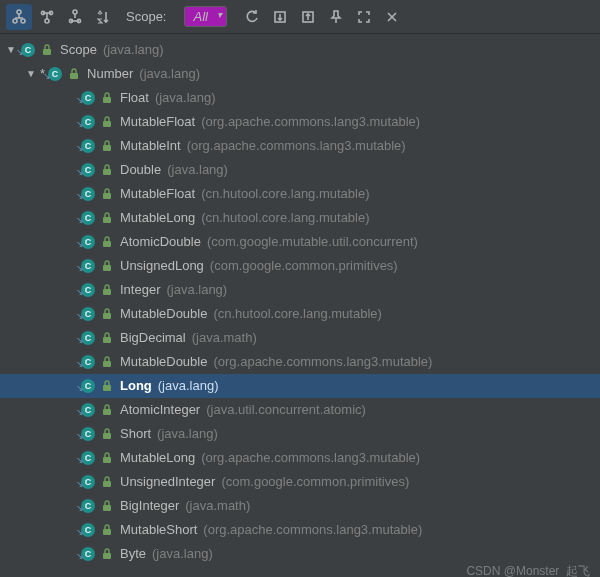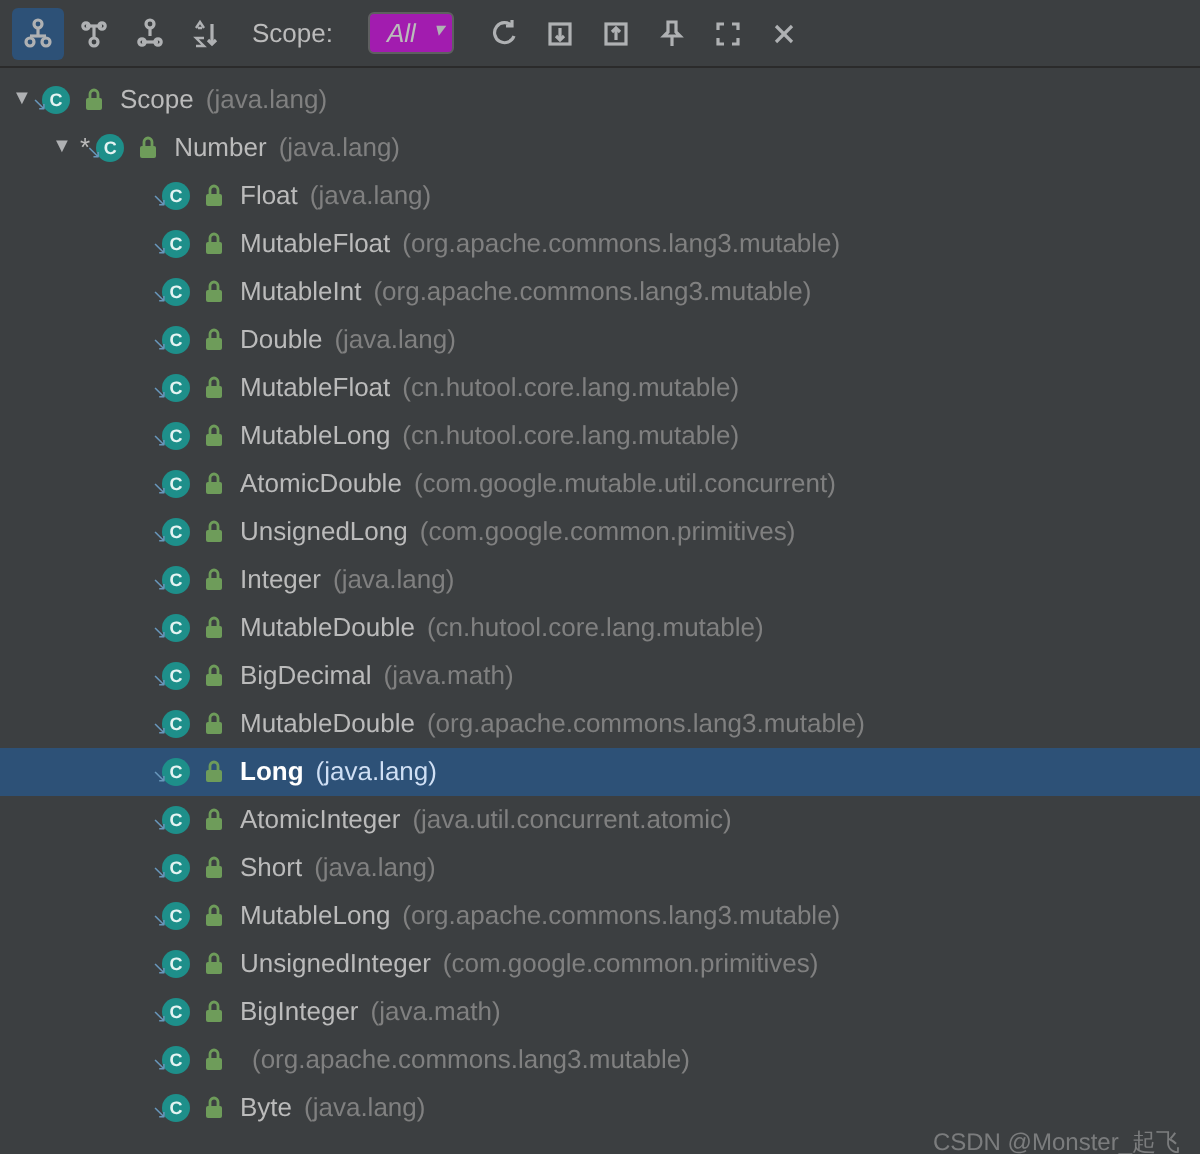--- a/index.html
+++ b/index.html
@@ -538,20 +538,21 @@
         <span class="class-icon">
           <span class="overlay-arrow">↘</span>
           <span class="circle">C</span>
         </span>
         <span class="lock-icon">
           <svg width="10" height="12" viewBox="0 0 10 12">
             <rect x="1" y="5" width="8" height="6" rx="1"></rect>
             <path d="M3 5 V3 a2 2 0 0 1 4 0 V5" fill="none" stroke="#6e9c5a" stroke-width="1.4"></path>
           </svg>
         </span>
+        <span class="name">MutableShort</span>
         <span class="pkg">(org.apache.commons.lang3.mutable)</span>
       </div>
       <div class="row">
         <span class="indent" style="width:64px"></span>
         <span class="arrow invisible">▼</span>
         <span class="class-icon">
           <span class="overlay-arrow">↘</span>
           <span class="circle">C</span>
         </span>
         <span class="lock-icon">

